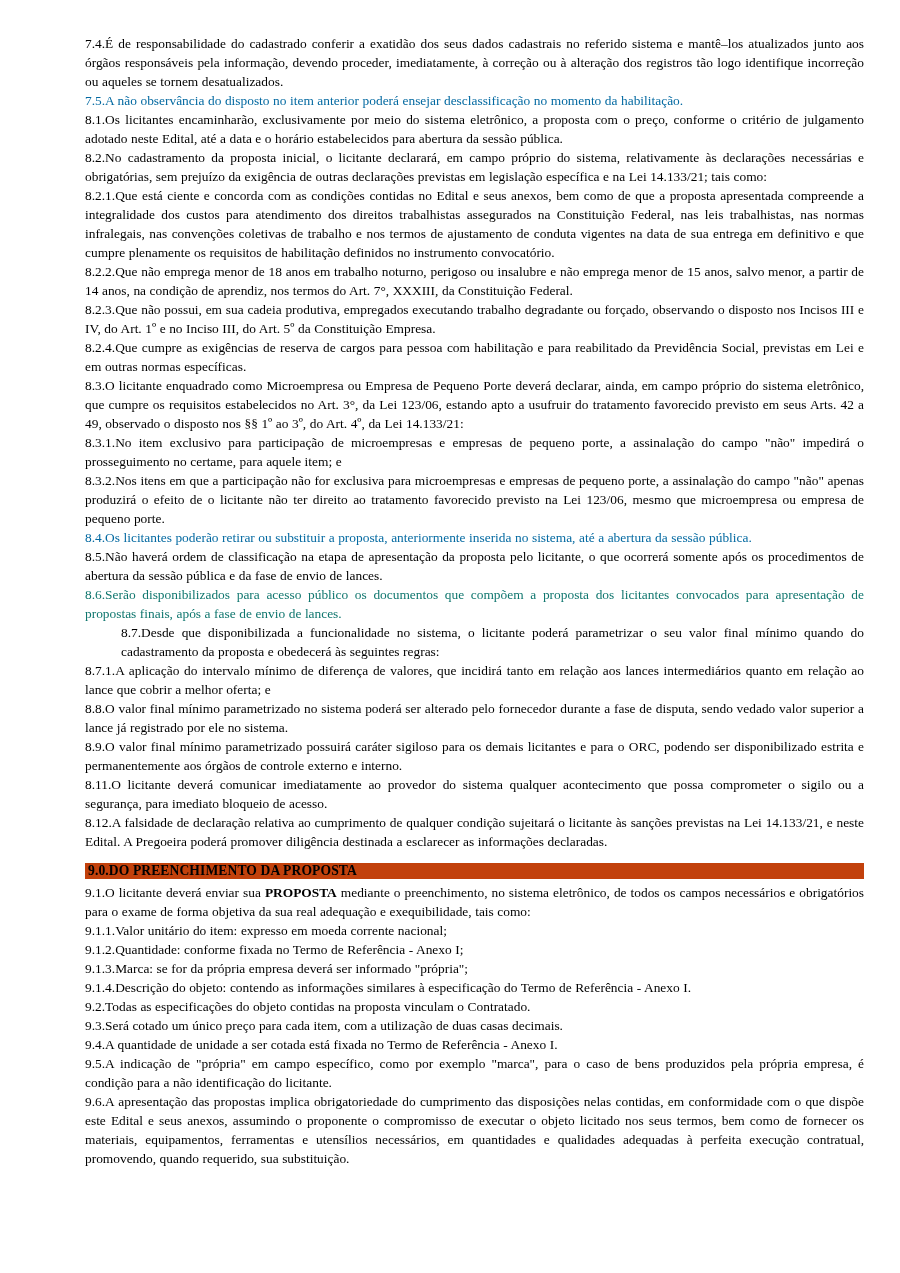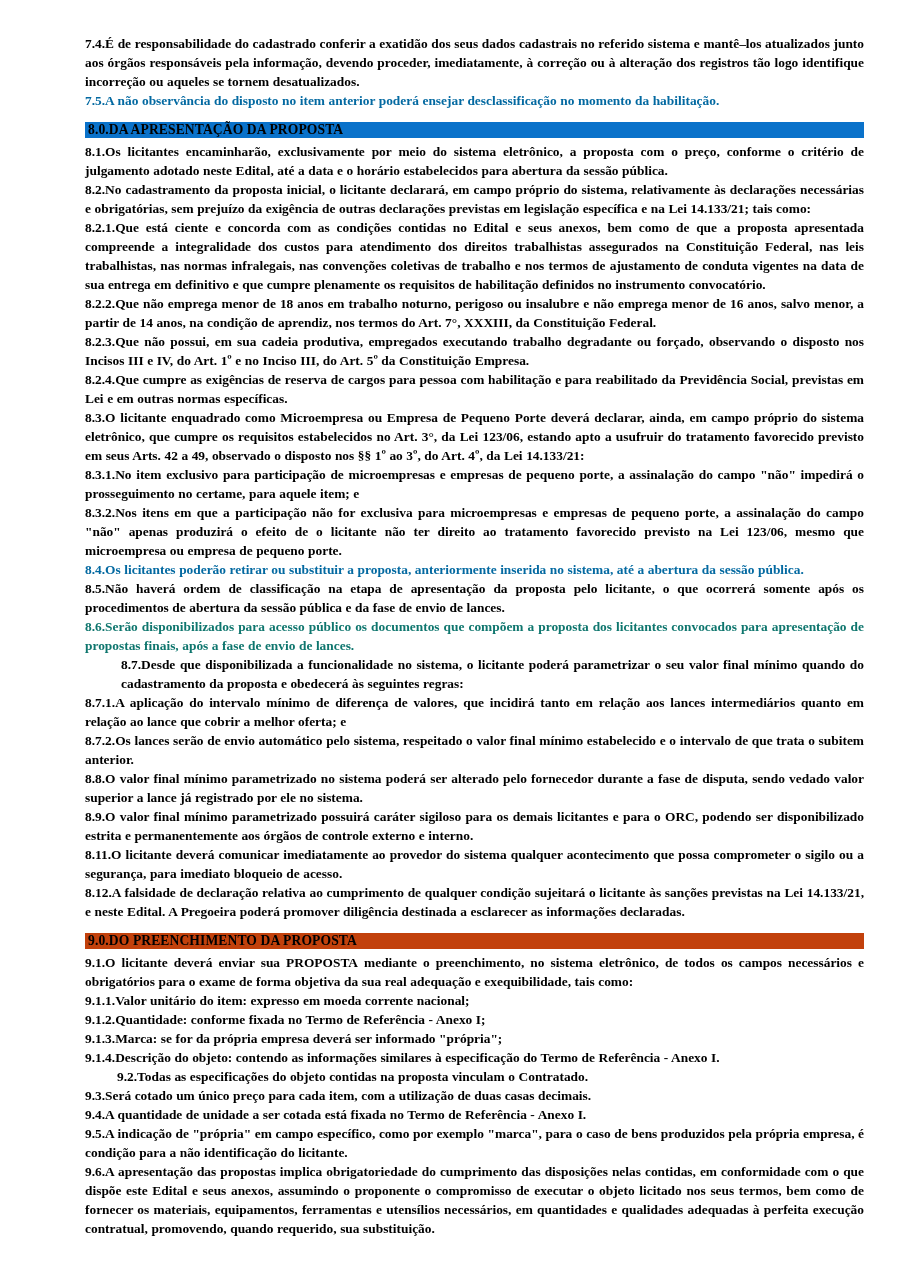--- a/index.html
+++ b/index.html
@@ -20,21 +20,20 @@
     background: #ffffff;
     overflow: hidden;
   }
   .para {
     margin: 0;
     padding: 0;
     text-align: justify;
     font-size: 13.4px;
     line-height: 19px;
     word-spacing: 0.2px;
-    font-weight: bold;
   }
   .section-header {
     margin: 12px 0 4px 0;
     padding: 0 3px;
     font-size: 13.6px;
     line-height: 16px;
     font-weight: bold;
     color: #000000;
     text-align: left;
   }
@@ -42,45 +41,43 @@
     letter-spacing: 0.1px;
   }
 </style>
 </head>
 <body>
 
 <div class="page">
   <div id="doc-content">
       <p class="para" style="color: rgb(0, 0, 0);">7.4.É de responsabilidade do cadastrado conferir a exatidão dos seus dados cadastrais no referido sistema e mantê–los atualizados junto aos órgãos responsáveis pela informação, devendo proceder, imediatamente, à correção ou à alteração dos registros tão logo identifique incorreção ou aqueles se tornem desatualizados.</p>
       <p class="para" style="color: #0369a1;">7.5.A não observância do disposto no item anterior poderá ensejar desclassificação no momento da habilitação.</p>
-      <div class="section-header" style="background: rgb(10, 114, 202); color: rgb(0, 0, 0);"><span>8.0.DA APRESENTAÇÃO DA PROPOSTA</span></div>
       <p class="para" style="color: rgb(0, 0, 0);">8.1.Os licitantes encaminharão, exclusivamente por meio do sistema eletrônico, a proposta com o preço, conforme o critério de julgamento adotado neste Edital, até a data e o horário estabelecidos para abertura da sessão pública.</p>
       <p class="para" style="color: rgb(0, 0, 0);">8.2.No cadastramento da proposta inicial, o licitante declarará, em campo próprio do sistema, relativamente às declarações necessárias e obrigatórias, sem prejuízo da exigência de outras declarações previstas em legislação específica e na Lei 14.133/21; tais como:</p>
       <p class="para" style="color: rgb(0, 0, 0);">8.2.1.Que está ciente e concorda com as condições contidas no Edital e seus anexos, bem como de que a proposta apresentada compreende a integralidade dos custos para atendimento dos direitos trabalhistas assegurados na Constituição Federal, nas leis trabalhistas, nas normas infralegais, nas convenções coletivas de trabalho e nos termos de ajustamento de conduta vigentes na data de sua entrega em definitivo e que cumpre plenamente os requisitos de habilitação definidos no instrumento convocatório.</p>
-      <p class="para" style="color: rgb(0, 0, 0);">8.2.2.Que não emprega menor de 18 anos em trabalho noturno, perigoso ou insalubre e não emprega menor de 16 anos, salvo menor, a partir de 14 anos, na condição de aprendiz, nos termos do Art. 7°, XXXIII, da Constituição Federal.</p>
+      <p class="para" style="color: rgb(0, 0, 0);">8.2.2.Que não emprega menor de 18 anos em trabalho noturno, perigoso ou insalubre e não emprega menor de 15 anos, salvo menor, a partir de 14 anos, na condição de aprendiz, nos termos do Art. 7°, XXXIII, da Constituição Federal.</p>
       <p class="para" style="color: rgb(0, 0, 0);">8.2.3.Que não possui, em sua cadeia produtiva, empregados executando trabalho degradante ou forçado, observando o disposto nos Incisos III e IV, do Art. 1º e no Inciso III, do Art. 5º da Constituição Empresa.</p>
       <p class="para" style="color: rgb(0, 0, 0);">8.2.4.Que cumpre as exigências de reserva de cargos para pessoa com habilitação e para reabilitado da Previdência Social, previstas em Lei e em outras normas específicas.</p>
       <p class="para" style="color: rgb(0, 0, 0);">8.3.O licitante enquadrado como Microempresa ou Empresa de Pequeno Porte deverá declarar, ainda, em campo próprio do sistema eletrônico, que cumpre os requisitos estabelecidos no Art. 3°, da Lei 123/06, estando apto a usufruir do tratamento favorecido previsto em seus Arts. 42 a 49, observado o disposto nos §§ 1º ao 3º, do Art. 4º, da Lei 14.133/21:</p>
       <p class="para" style="color: rgb(0, 0, 0);">8.3.1.No item exclusivo para participação de microempresas e empresas de pequeno porte, a assinalação do campo "não" impedirá o prosseguimento no certame, para aquele item; e</p>
       <p class="para" style="color: rgb(0, 0, 0);">8.3.2.Nos itens em que a participação não for exclusiva para microempresas e empresas de pequeno porte, a assinalação do campo "não" apenas produzirá o efeito de o licitante não ter direito ao tratamento favorecido previsto na Lei 123/06, mesmo que microempresa ou empresa de pequeno porte.</p>
       <p class="para" style="color: #0369a1;">8.4.Os licitantes poderão retirar ou substituir a proposta, anteriormente inserida no sistema, até a abertura da sessão pública.</p>
       <p class="para" style="color: rgb(0, 0, 0);">8.5.Não haverá ordem de classificação na etapa de apresentação da proposta pelo licitante, o que ocorrerá somente após os procedimentos de abertura da sessão pública e da fase de envio de lances.</p>
       <p class="para" style="color: #0f766e;">8.6.Serão disponibilizados para acesso público os documentos que compõem a proposta dos licitantes convocados para apresentação de propostas finais, após a fase de envio de lances.</p>
       <p class="para" style="color: rgb(0, 0, 0); margin-left: 36px;">8.7.Desde que disponibilizada a funcionalidade no sistema, o licitante poderá parametrizar o seu valor final mínimo quando do cadastramento da proposta e obedecerá às seguintes regras:</p>
       <p class="para" style="color: rgb(0, 0, 0);">8.7.1.A aplicação do intervalo mínimo de diferença de valores, que incidirá tanto em relação aos lances intermediários quanto em relação ao lance que cobrir a melhor oferta; e</p>
-      <p class="para" style="color: rgb(0, 0, 0);">8.7.2.Os lances serão de envio automático pelo sistema, respeitado o valor final mínimo estabelecido e o intervalo de que trata o subitem anterior.</p>
       <p class="para" style="color: rgb(0, 0, 0);">8.8.O valor final mínimo parametrizado no sistema poderá ser alterado pelo fornecedor durante a fase de disputa, sendo vedado valor superior a lance já registrado por ele no sistema.</p>
       <p class="para" style="color: rgb(0, 0, 0);">8.9.O valor final mínimo parametrizado possuirá caráter sigiloso para os demais licitantes e para o ORC, podendo ser disponibilizado estrita e permanentemente aos órgãos de controle externo e interno.</p>
       <p class="para" style="color: rgb(0, 0, 0);">8.11.O licitante deverá comunicar imediatamente ao provedor do sistema qualquer acontecimento que possa comprometer o sigilo ou a segurança, para imediato bloqueio de acesso.</p>
       <p class="para" style="color: rgb(0, 0, 0);">8.12.A falsidade de declaração relativa ao cumprimento de qualquer condição sujeitará o licitante às sanções previstas na Lei 14.133/21, e neste Edital. A Pregoeira poderá promover diligência destinada a esclarecer as informações declaradas.</p>
       <div class="section-header" style="background: #c2410c; color: rgb(0, 0, 0);"><span>9.0.DO PREENCHIMENTO DA PROPOSTA</span></div>
       <p class="para" style="color: rgb(0, 0, 0);">9.1.O licitante deverá enviar sua <b>PROPOSTA</b> mediante o preenchimento, no sistema eletrônico, de todos os campos necessários e obrigatórios para o exame de forma objetiva da sua real adequação e exequibilidade, tais como:</p>
       <p class="para" style="color: rgb(0, 0, 0);">9.1.1.Valor unitário do item: expresso em moeda corrente nacional;</p>
       <p class="para" style="color: rgb(0, 0, 0);">9.1.2.Quantidade: conforme fixada no Termo de Referência - Anexo I;</p>
       <p class="para" style="color: rgb(0, 0, 0);">9.1.3.Marca: se for da própria empresa deverá ser informado "própria";</p>
       <p class="para" style="color: rgb(0, 0, 0);">9.1.4.Descrição do objeto: contendo as informações similares à especificação do Termo de Referência - Anexo I.</p>
-      <p class="para" style="color: rgb(0, 0, 0); margin-left: 32px;">9.2.Todas as especificações do objeto contidas na proposta vinculam o Contratado.</p>
+      <p class="para" style="color: rgb(0, 0, 0);">9.2.Todas as especificações do objeto contidas na proposta vinculam o Contratado.</p>
       <p class="para" style="color: rgb(0, 0, 0);">9.3.Será cotado um único preço para cada item, com a utilização de duas casas decimais.</p>
       <p class="para" style="color: rgb(0, 0, 0);">9.4.A quantidade de unidade a ser cotada está fixada no Termo de Referência - Anexo I.</p>
       <p class="para" style="color: rgb(0, 0, 0);">9.5.A indicação de "própria" em campo específico, como por exemplo "marca", para o caso de bens produzidos pela própria empresa, é condição para a não identificação do licitante.</p>
       <p class="para" style="color: rgb(0, 0, 0);">9.6.A apresentação das propostas implica obrigatoriedade do cumprimento das disposições nelas contidas, em conformidade com o que dispõe este Edital e seus anexos, assumindo o proponente o compromisso de executar o objeto licitado nos seus termos, bem como de fornecer os materiais, equipamentos, ferramentas e utensílios necessários, em quantidades e qualidades adequadas à perfeita execução contratual, promovendo, quando requerido, sua substituição.</p>
     </div>
 </div>
 
 </body></html>

